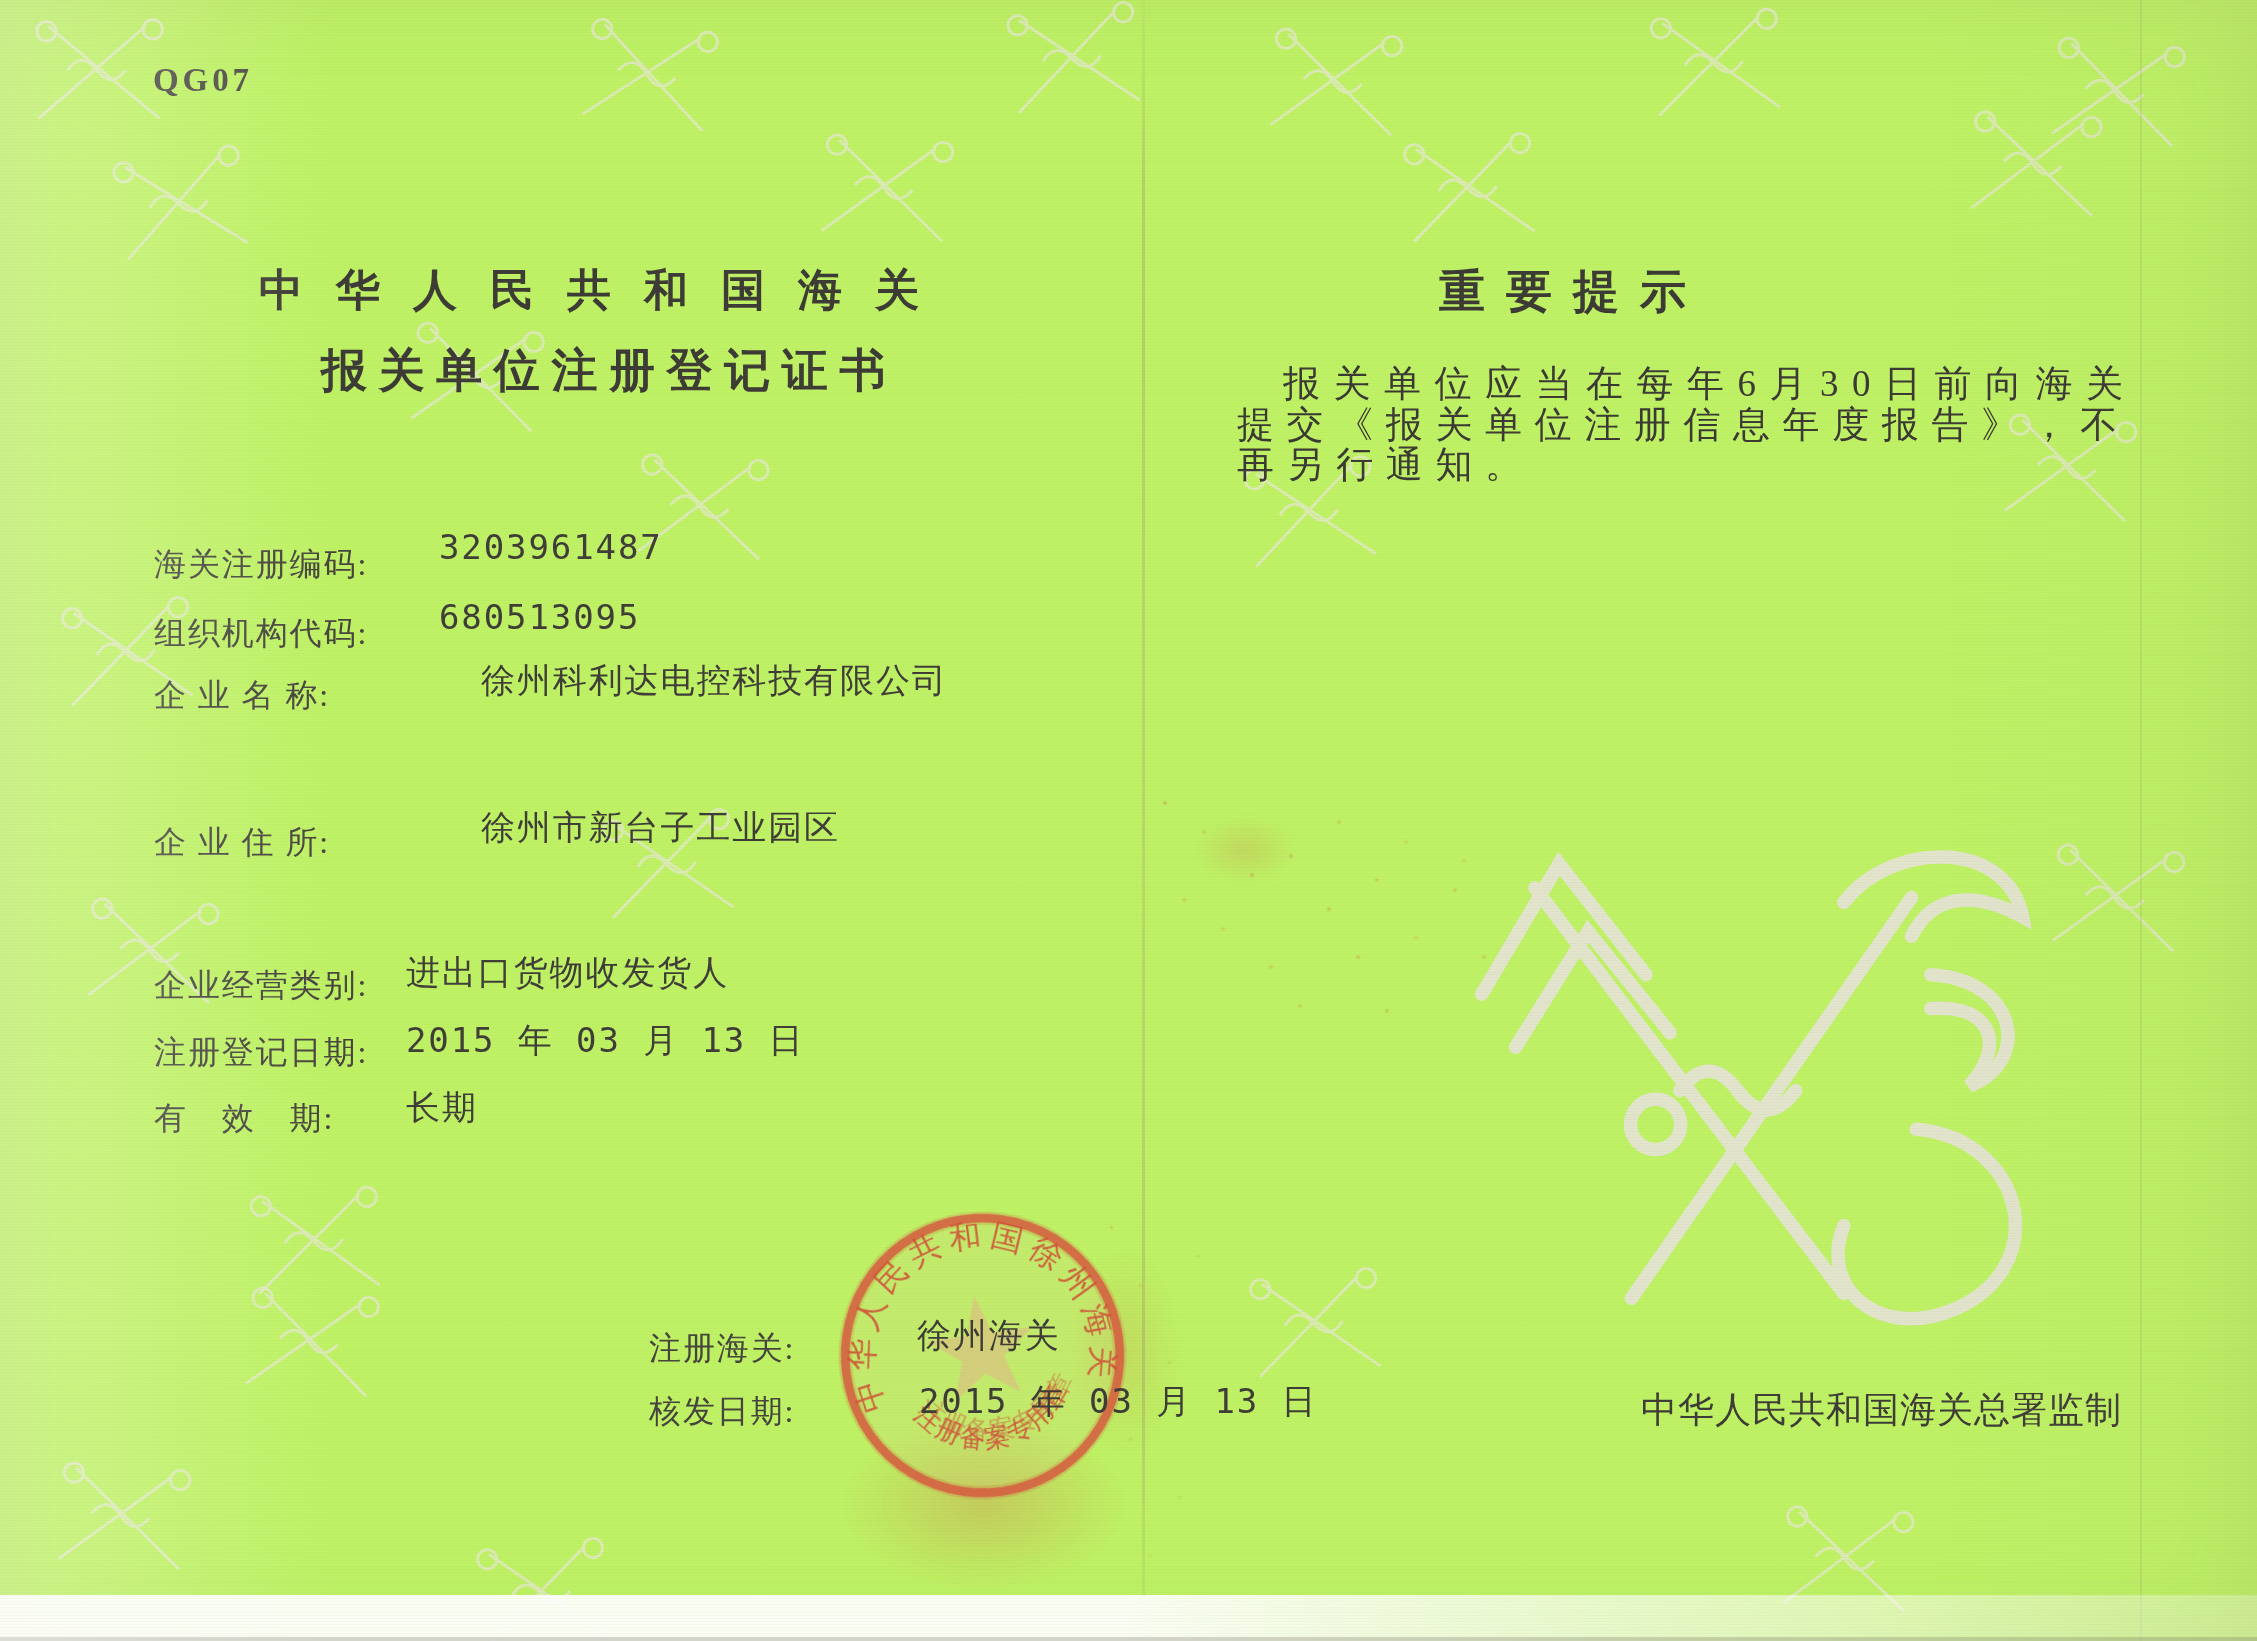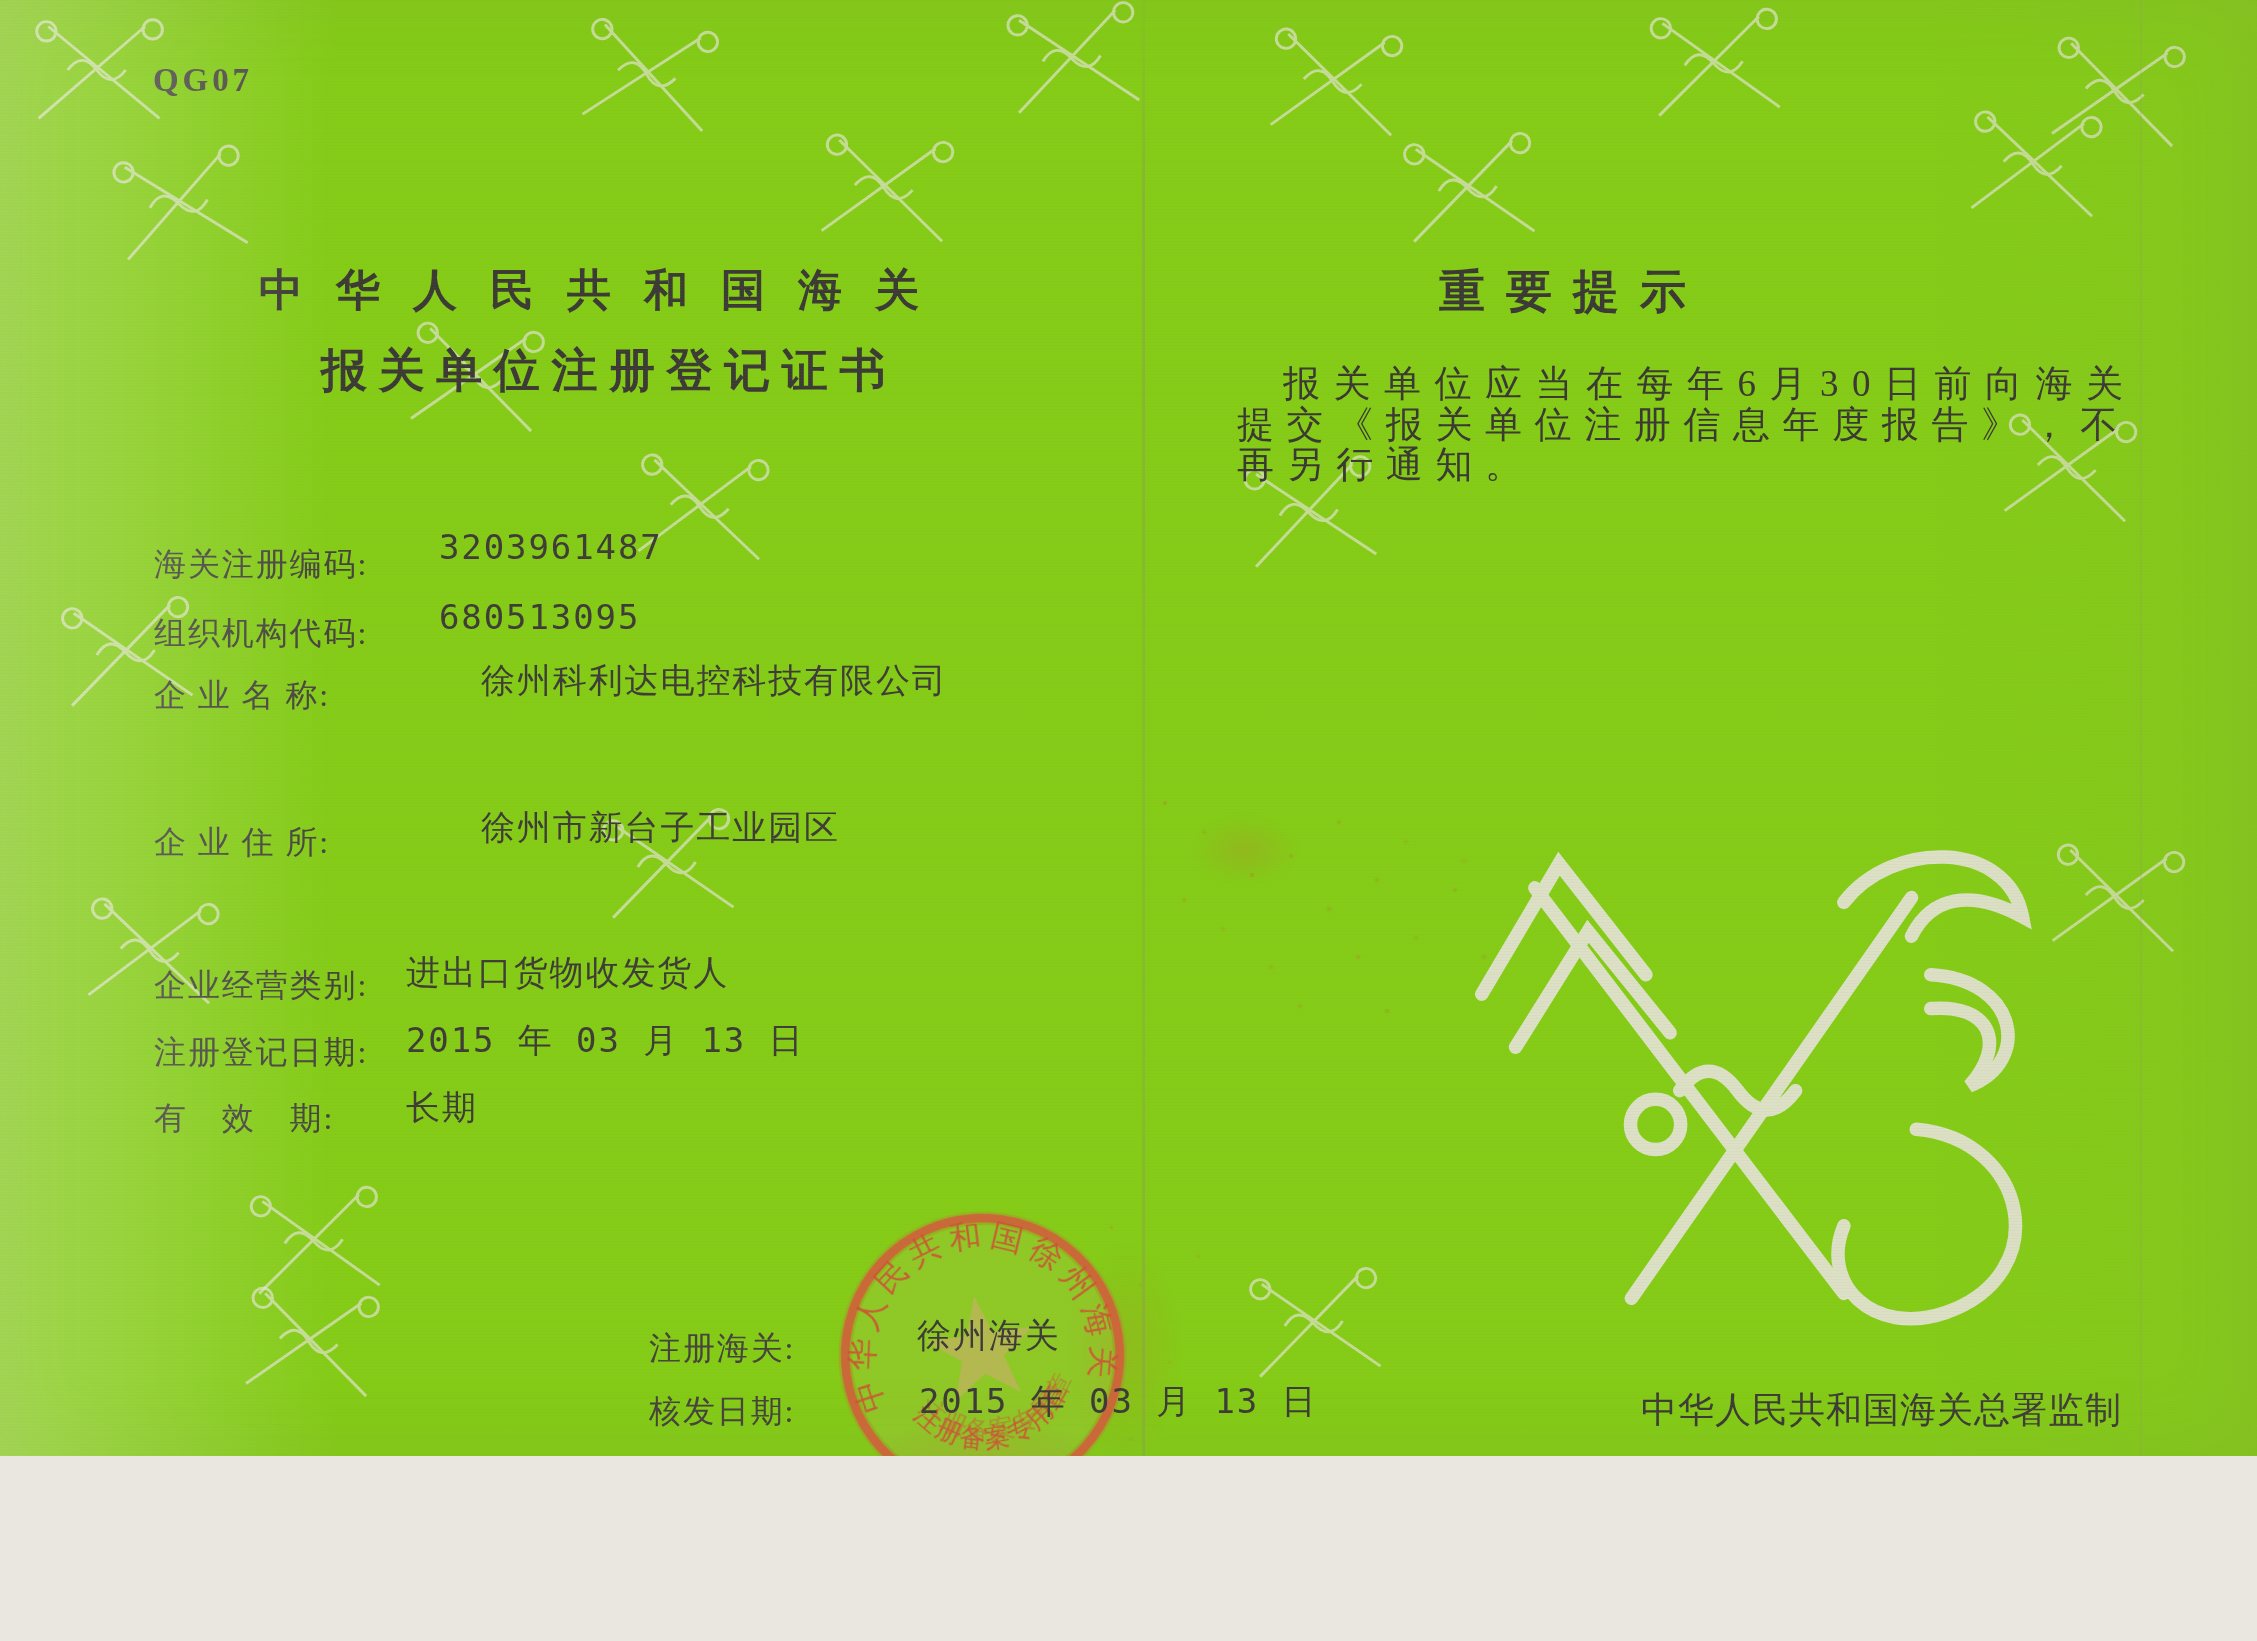--- a/index.html
+++ b/index.html
@@ -1,19 +1,19 @@
 <!DOCTYPE html>
 <html><head>
 <meta charset="utf-8">
 <style>
   html,body{margin:0;padding:0;background:#e9e7e0;}
   .paper{
     position:relative;
-    width:2257px;height:1456px;
-    background:#84cc16;
+    width:2257px;height:1641px;
+    background:#bef264;
     overflow:hidden;
     font-family:"Liberation Serif","DejaVu Serif",serif;
     box-shadow: inset 0 0 87px rgba(120,112,95,.10);
   }
   .texture{
     position:absolute;inset:0;
     background:
       repeating-linear-gradient(180deg, rgba(150,140,118,.05) 0 1px, rgba(255,255,255,0) 1px 2.9px),
       linear-gradient(90deg, rgba(255,255,255,.25), rgba(0,0,0,0) 15%, rgba(0,0,0,0) 85%, rgba(150,140,120,.06));
     pointer-events:none;

